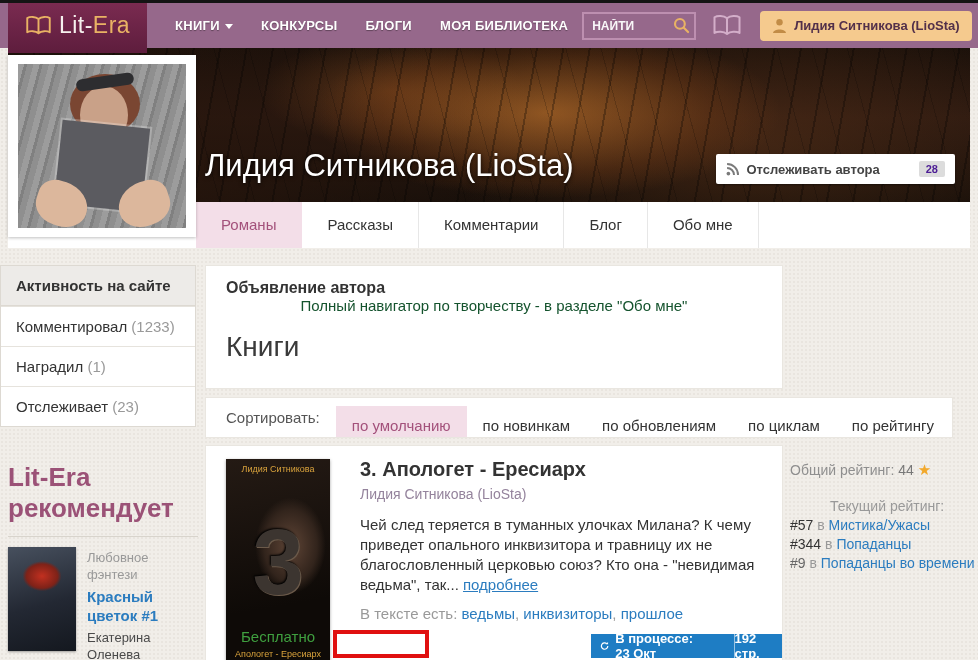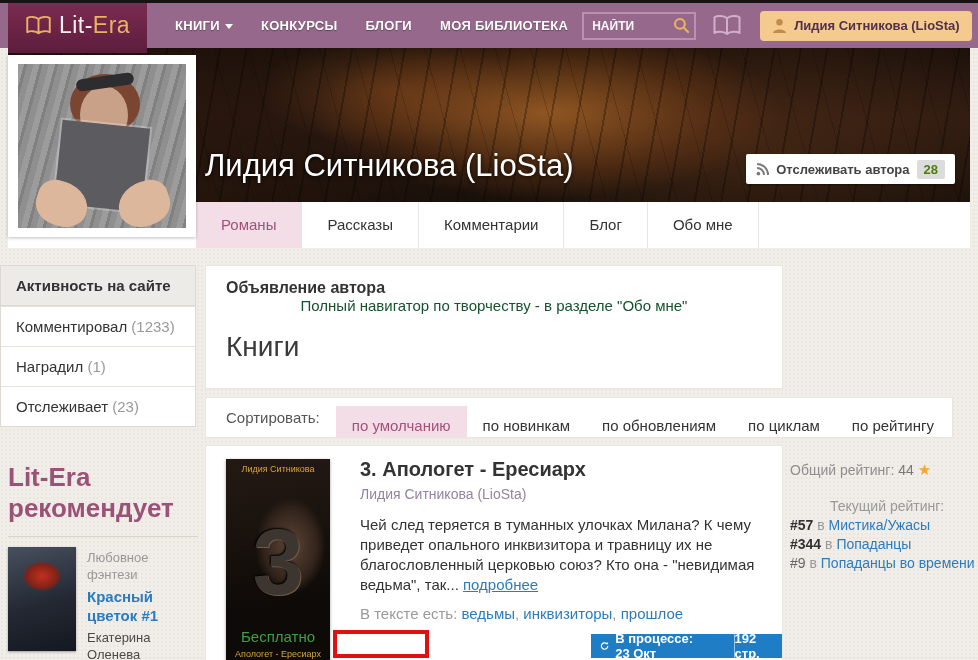--- a/index.html
+++ b/index.html
@@ -51,21 +51,21 @@
   }
   .banner:before { content:""; position:absolute; inset:0;
             background:repeating-linear-gradient(100deg, rgba(0,0,0,.28) 0 2px, transparent 2px 26px),
                        repeating-linear-gradient(75deg, rgba(0,0,0,.18) 0 1px, transparent 1px 34px); }
   .author-name { position:absolute; left:197px; top:100px; font-size:31px; color:#ffffff;
                  text-shadow:0 1px 4px rgba(0,0,0,.85); z-index:3; }
   .follow-btn { position:absolute; right:15px; top:106px; z-index:3; background:#ffffff; border:0; border-radius:2px;
                 height:30px; display:flex; align-items:center; gap:7px; padding:0 10px; cursor:pointer;
                 box-shadow:0 1px 2px rgba(0,0,0,.4); }
   .follow-btn .lbl { font-size:13px; font-weight:bold; color:#444; }
-  .follow-btn .cnt { background:#dcdcdc; color:#4d7c0f; font-size:13px; font-weight:bold; padding:2px 7px; border-radius:2px; }
+  .follow-btn .cnt { background:#dcdcdc; color:#4c1d95; font-size:11px; font-weight:bold; padding:2px 7px; border-radius:2px;margin-left:32px; }
 
   
   .tabbar { position:absolute; left:8px; top:202px; width:962px; height:46px; background:#ffffff;
             display:flex; padding-left:188px; z-index:2; }
   .tab { line-height:46px; padding:0 25px; font-size:15px; color:#333; border-right:1px solid #e7e7e7; cursor:pointer; white-space:nowrap; }
   .tab.active { background:#f3dee8; color:#a3517b; border-right-color:#f3dee8; }
 
   
   .photo-frame { position:absolute; left:8px; top:55px; width:188px; height:182px; background:#fff; z-index:6;
                  box-shadow:0 1px 3px rgba(0,0,0,.25); }
@@ -142,21 +142,21 @@
 
   .annotation-box { position:absolute; left:127px; top:184px; width:96px; height:28px;
                     border:4px solid #e01010; z-index:15; pointer-events:none; }
 
   
   .ratings { position:absolute; left:790px; top:460px; width:185px; font-size:14px; line-height:19px; }
   .overall { color:#8f8f8f; }
   .overall .val { color:#777; }
   .star { color:#f2a92c; font-size:15px; }
   .current-label { color:#999; margin-top:17px;margin-left:40px; }
-  .pos-row .rank { font-weight:bold; color:#333; }
+  .pos-row .rank { font-weight:normal; color:#333; }
   .pos-row .rank.normal { font-weight:normal; color:#666; }
   .pos-row .in { color:#999; }
   .pos-row .cat { color:#2b7cbf; }
 
   svg { display:block; }
 </style>
 </head>
 <body>
 
 <div class="topstrip"></div>

